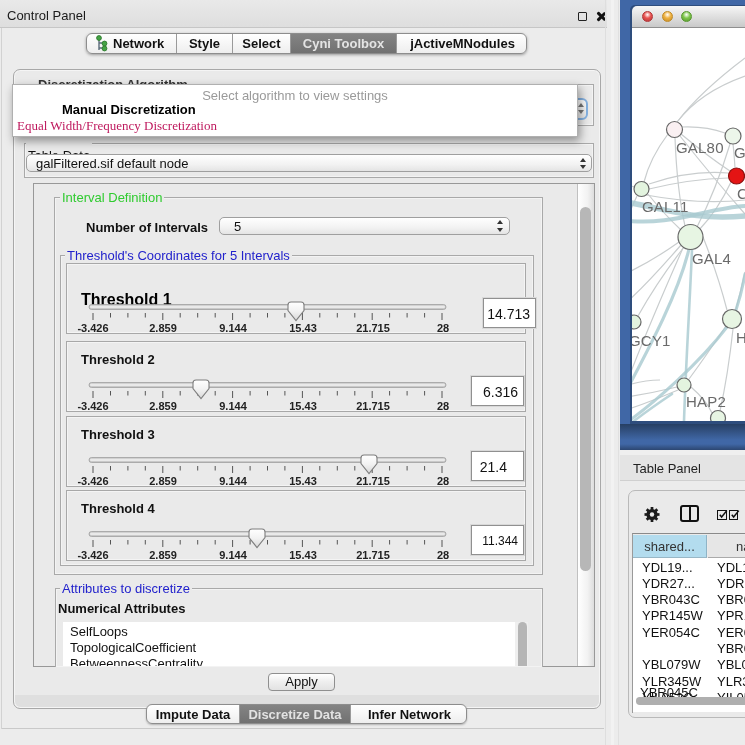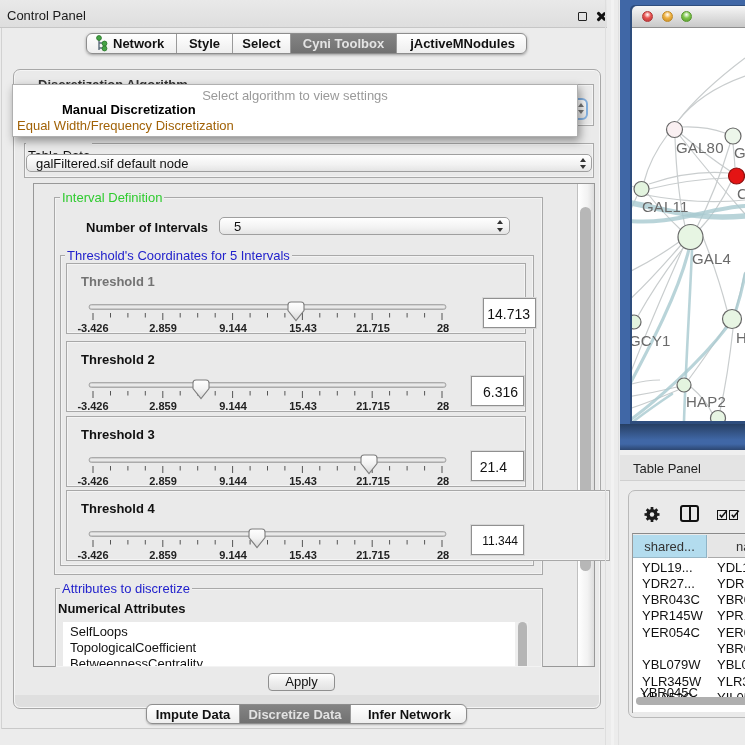--- a/index.html
+++ b/index.html
@@ -52,21 +52,21 @@
 <div class="abs etched" style="left:54px;top:197px;width:489px;height:378px;"></div>
 <div class="abs" style="left:60px;top:190px;background:#eaeaea;padding:0 2px;font-size:13px;color:#2fcb2f;">Interval Definition</div>
 <div class="abs" style="left:86px;top:220px;font-size:13px;font-weight:bold;color:#111;">Number of Intervals</div>
 <div class="combo" style="left:219px;top:217px;width:291px;height:18px;line-height:17px;"><span style="margin-left:14px;">5</span></div>
 <div class="arr up abs" style="left:497px;top:220px;"></div>
 <div class="arr dn abs" style="left:497px;top:228px;"></div>
 <div class="abs etched" style="left:60px;top:255px;width:474px;height:311px;"></div>
 <div class="abs" style="left:65px;top:248px;background:#eaeaea;padding:0 2px;font-size:13px;color:#2222cc;">Threshold's Coordinates for 5 Intervals</div>
 
 <div style="position:absolute;left:66px;top:263px;width:460px;height:71px;border:1px solid #a8a8a8;box-shadow:inset 0 0 0 1px #f4f4f4;background:#eaeaea;">
-  <div style="position:absolute;left:14px;top:10px;font-weight:bold;font-size:13px;color:#737373;">Threshold 1</div>
+  <div style="position:absolute;left:14px;top:27px;font-weight:bold;font-size:16px;color:#000000;">Threshold 1</div>
   <div style="position:absolute;left:0;top:30px;width:462px;height:30px;">
       <svg width="462" height="30" style="position:absolute;left:0;top:0;overflow:visible">
         <defs>
           <linearGradient id="thumbgrad" x1="0" y1="0" x2="0" y2="1">
             <stop offset="0" stop-color="#ffffff"></stop>
             <stop offset="0.5" stop-color="#f2f2f2"></stop>
             <stop offset="1" stop-color="#d8d8d8"></stop>
           </linearGradient>
         </defs>
         <rect x="22" y="10.5" width="357" height="5" rx="2.5" fill="#c9c9c9" stroke="#9e9e9e" stroke-width="0.8"></rect>
@@ -195,21 +195,21 @@
       <span style="position:absolute;left:-4px;top:0;width:60px;text-align:center;">-3.426</span>
       <span style="position:absolute;left:66px;top:0;width:60px;text-align:center;">2.859</span>
       <span style="position:absolute;left:136px;top:0;width:60px;text-align:center;">9.144</span>
       <span style="position:absolute;left:206px;top:0;width:60px;text-align:center;">15.43</span>
       <span style="position:absolute;left:276px;top:0;width:60px;text-align:center;">21.715</span>
       <span style="position:absolute;left:346px;top:0;width:60px;text-align:center;">28</span>
     </div>
   <div style="position:absolute;left:404px;top:34px;width:53px;height:30px;background:#fff;border:1px solid #909090;box-shadow:0 0 0 1px #d8d8d8;font-size:14px;color:#111;text-align:right;line-height:30px;padding-right:16px;">21.4</div>
 </div>
 
-<div style="position:absolute;left:66px;top:490px;width:544px;height:71px;border:1px solid #a8a8a8;box-shadow:inset 0 0 0 1px #f4f4f4;background:#eaeaea;">
+<div style="position:absolute;left:66px;top:490px;width:460px;height:71px;border:1px solid #a8a8a8;box-shadow:inset 0 0 0 1px #f4f4f4;background:#eaeaea;">
   <div style="position:absolute;left:14px;top:10px;font-weight:bold;font-size:13px;color:#111;">Threshold 4</div>
   <div style="position:absolute;left:0;top:30px;width:462px;height:30px;">
       <svg width="462" height="30" style="position:absolute;left:0;top:0;overflow:visible">
         <defs>
           <linearGradient id="thumbgrad" x1="0" y1="0" x2="0" y2="1">
             <stop offset="0" stop-color="#ffffff"></stop>
             <stop offset="0.5" stop-color="#f2f2f2"></stop>
             <stop offset="1" stop-color="#d8d8d8"></stop>
           </linearGradient>
         </defs>
@@ -382,13 +382,13 @@
     <div style="position:absolute;left:84px;top:99.3px;">YBL07</div>
     <div style="position:absolute;left:9px;top:115.6px;">YLR345W</div>
     <div style="position:absolute;left:84px;top:115.6px;">YLR34</div>
     <div style="position:absolute;left:9px;top:131.9px;">YIL052C</div>
     <div style="position:absolute;left:84px;top:131.9px;">YIL05</div>
   </div>
 <div class="abs" style="left:636px;top:697px;width:109px;height:7.5px;background:#afafaf;border-radius:3.75px 0 0 3.75px;"></div>
 <div class="abs" style="left:12px;top:84px;width:566px;height:53px;background:#ffffff;border:1px solid #b0b0b0;box-shadow:2px 4px 9px rgba(0,0,0,0.4);z-index:50;">
 <div style="position:absolute;left:0;top:3px;width:100%;text-align:center;font-size:13px;color:#9a9a9a;">Select algorithm to view settings</div>
 <div style="position:absolute;left:4px;top:17px;font-size:13px;font-weight:bold;color:#000;margin-left:45px;">Manual Discretization</div>
-<div style="position:absolute;left:4px;top:33px;font-size:13px;color:#a16207;">Equal Width/Frequency Discretization</div>
+<div style="position:absolute;left:4px;top:33px;font-size:13px;color:#be185d;font-family:Liberation Serif, serif;">Equal Width/Frequency Discretization</div>
 </div>
 </body></html>

